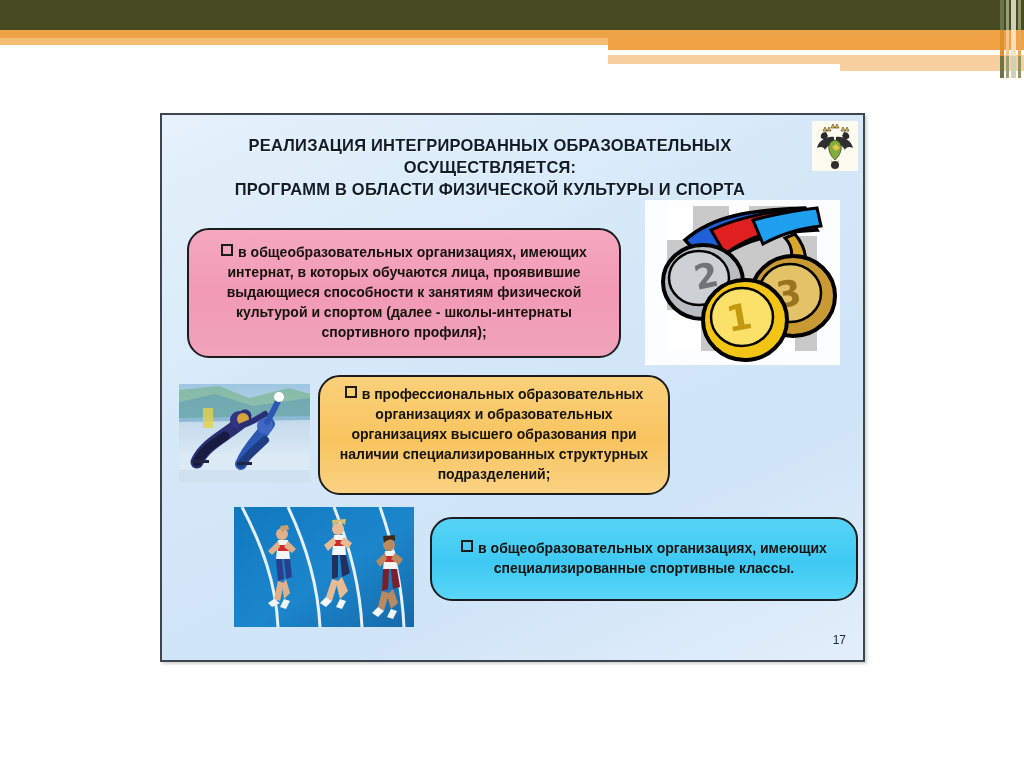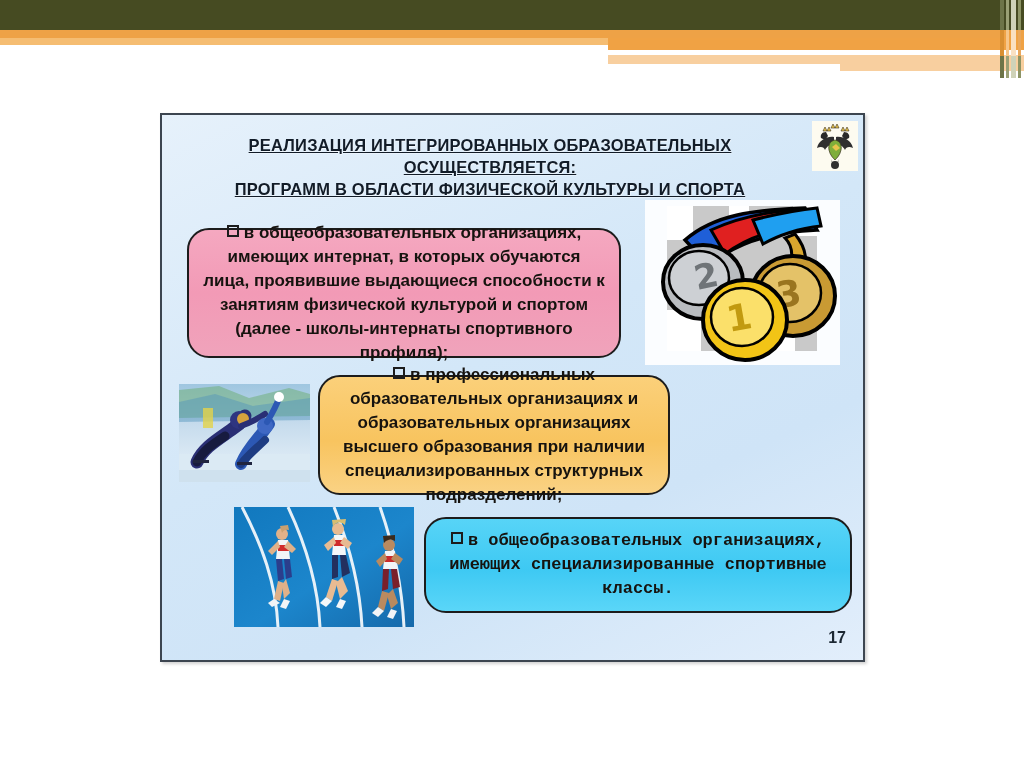--- a/index.html
+++ b/index.html
@@ -45,54 +45,54 @@
   }
 
   
   #slide-title{
     position:absolute;left:24px;top:20px;width:608px;
     text-align:center;
     font-size:16.5px;font-weight:bold;letter-spacing:.2px;line-height:1.33;
     color:#121c28;
     text-shadow:0.5px 0.5px 0 rgba(255,255,255,.6);
   }
-  #slide-title .tline{display:block;white-space:nowrap;text-decoration:underline;}
+  #slide-title .tline{display:block;white-space:nowrap;}
 
   
   #emblem{position:absolute;left:650px;top:6px;width:46px;height:50px;}
 
   
   #medals{position:absolute;left:483px;top:85px;width:195px;height:165px;background:#fbfdff;}
 
   
   #skating{position:absolute;left:17px;top:269px;width:131px;height:98px;
            background:#b9d3e6;overflow:hidden;}
 
   
   #running{position:absolute;left:72px;top:392px;width:180px;height:120px;
            background:#1f7fc4;overflow:hidden;}
 
   
   .tbox{position:absolute;border:2.5px solid #1c1c1c;border-radius:22px;box-sizing:border-box;
         display:flex;align-items:center;justify-content:center;}
   .tbox p{margin:0;text-align:center;line-height:1.42;color:#16130f;
-          font-size:17px;font-weight:600;padding:0 14px;}
+          font-size:14px;font-weight:600;padding:0 14px;}
   .bullet{display:inline-block;width:8px;height:8px;border:2px solid #1c1c1c;
           margin-right:5px;vertical-align:1px;background:transparent;}
 
   #box-pink{left:25px;top:113px;width:434px;height:130px;
             background:linear-gradient(180deg,#f5a8c0 0%,#f29ab6 50%,#f0a3bb 100%);}
   #box-yellow{left:156px;top:260px;width:352px;height:120px;
             background:linear-gradient(180deg,#fbd07a 0%,#f8c45f 55%,#fad284 100%);}
-  #box-blue{left:262px;top:402px;width:428px;height:96px;
-            background:linear-gradient(180deg,#57d4f7 0%,#3ec9f3 55%,#5ad6f8 100%);font-family:Liberation Mono, monospace;}
+  #box-blue{left:268px;top:402px;width:428px;height:84px;
+            background:linear-gradient(180deg,#57d4f7 0%,#3ec9f3 55%,#5ad6f8 100%);}
 
   
   #page-number{position:absolute;right:17px;bottom:13px;
-               font-size:16px;font-weight:bold;color:#1b2733;}
+               font-size:12px;font-weight:normal;color:#1b2733;}
 </style>
 </head>
 <body>
 
 <div id="deco-header">
   <div class="olive-band"></div>
   <div class="orange-band"></div>
   <div class="orange-band2"></div>
   <div class="orange-wide"></div>
   <div class="white-notch"></div>

